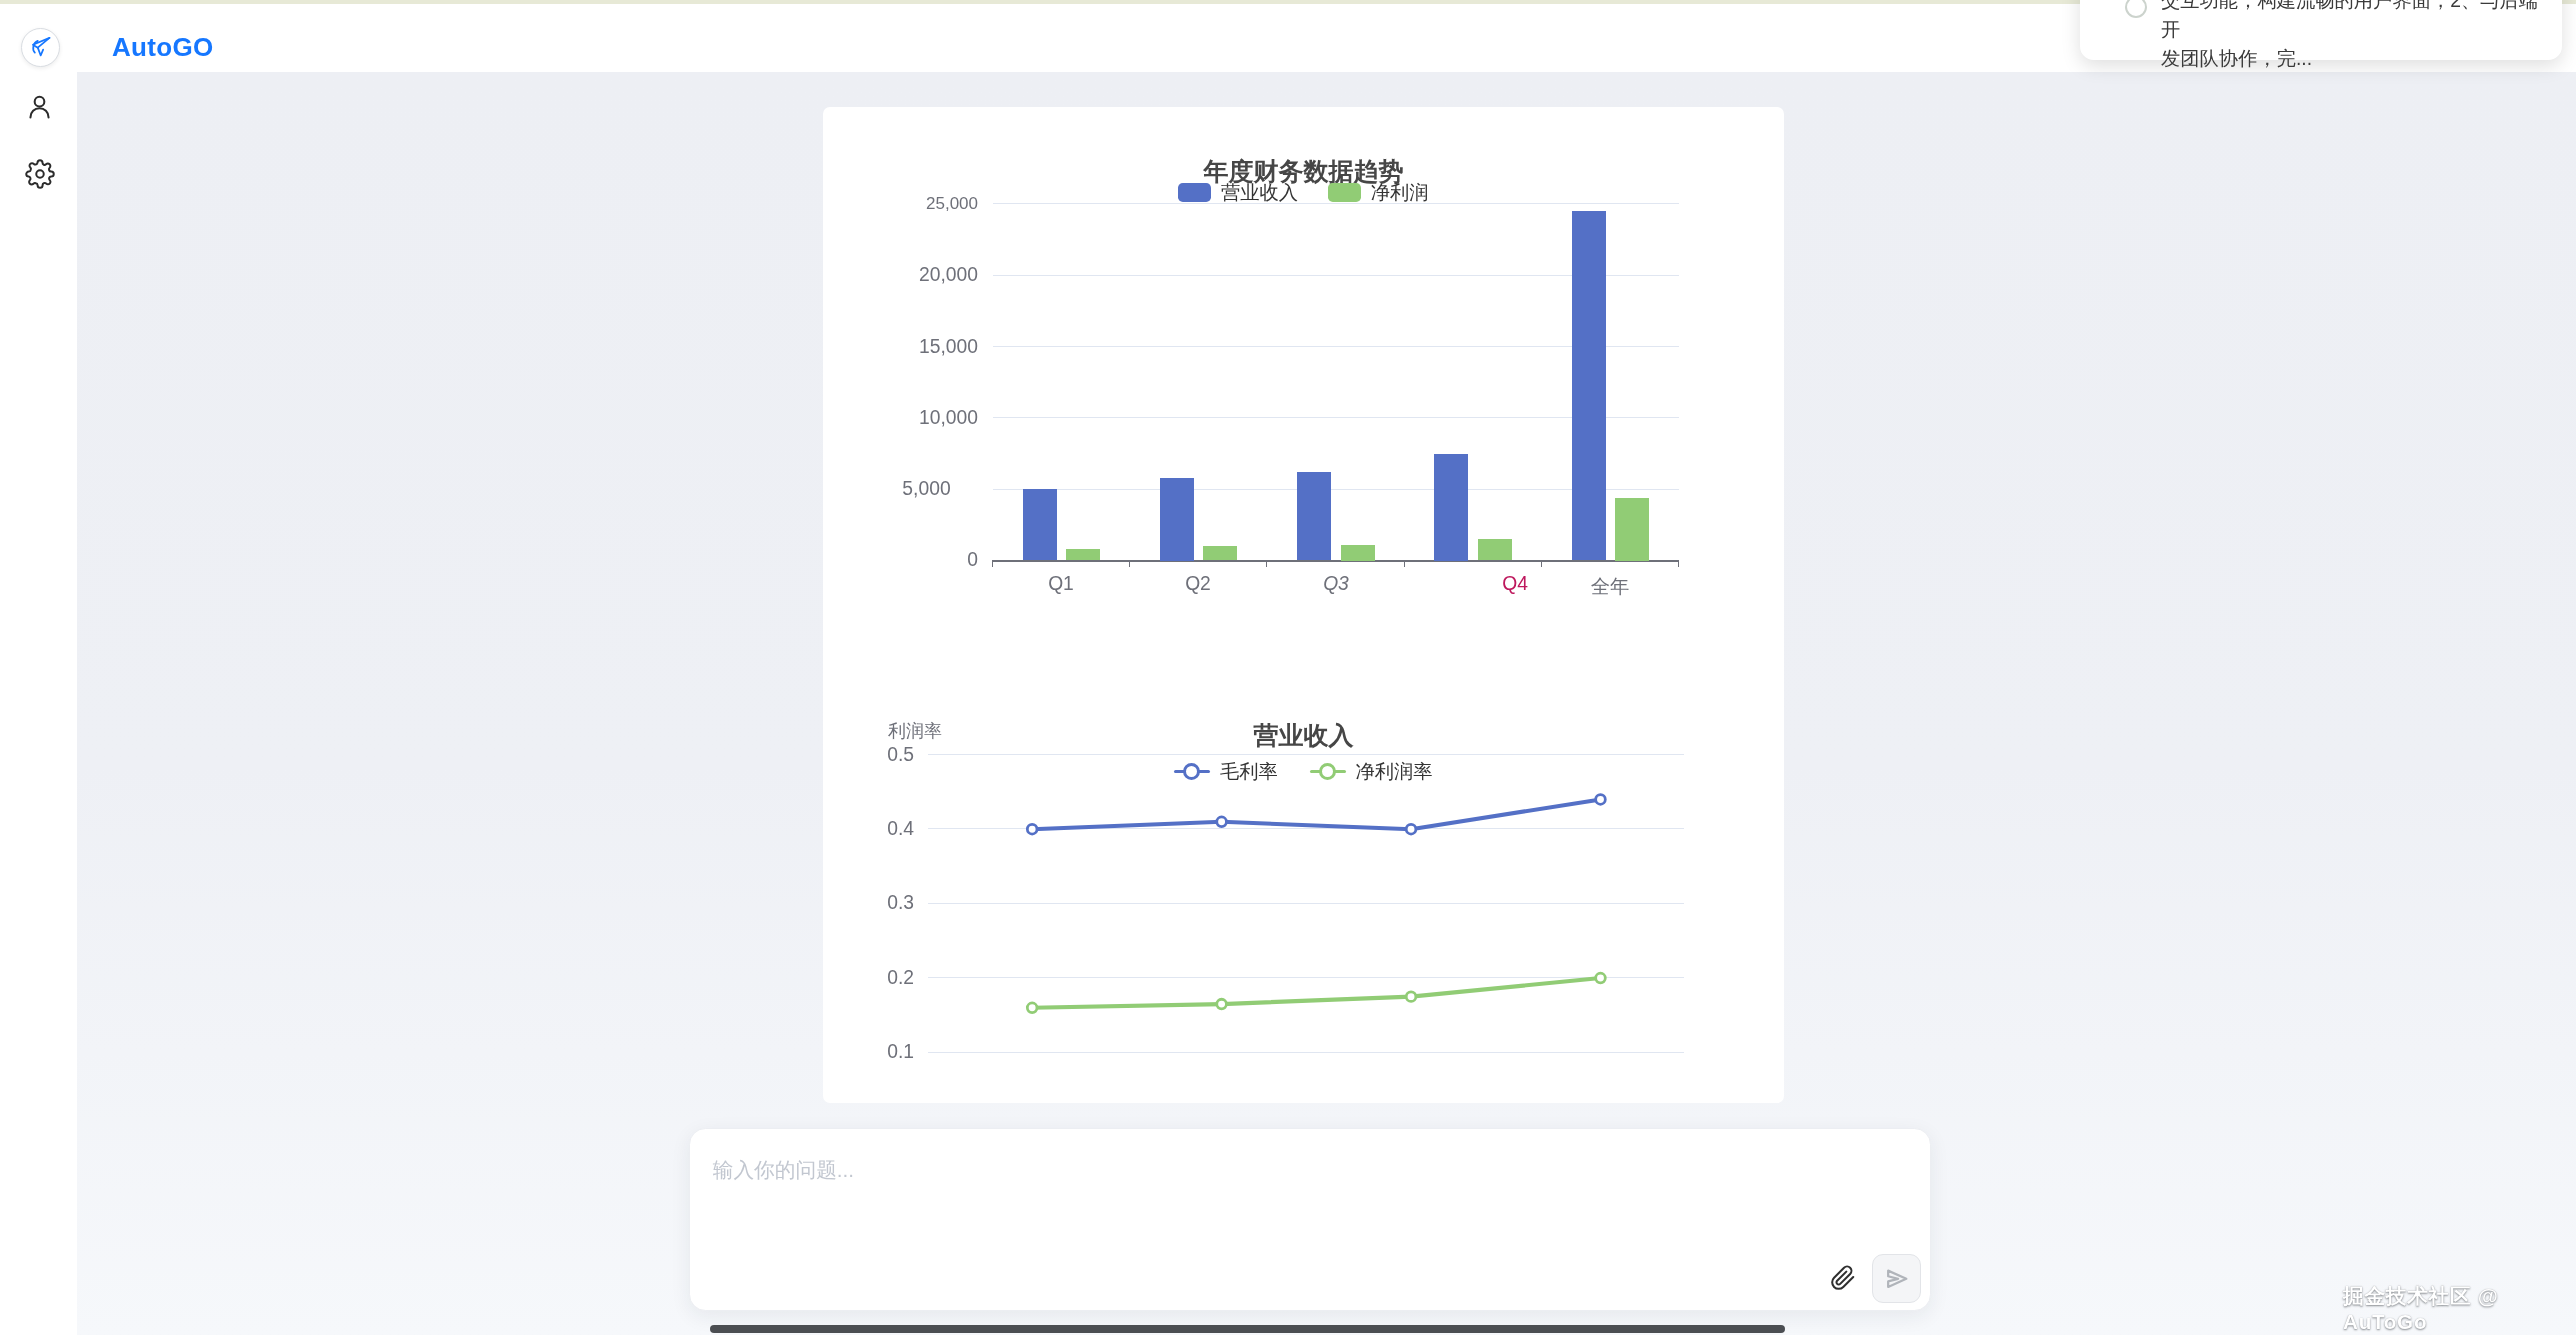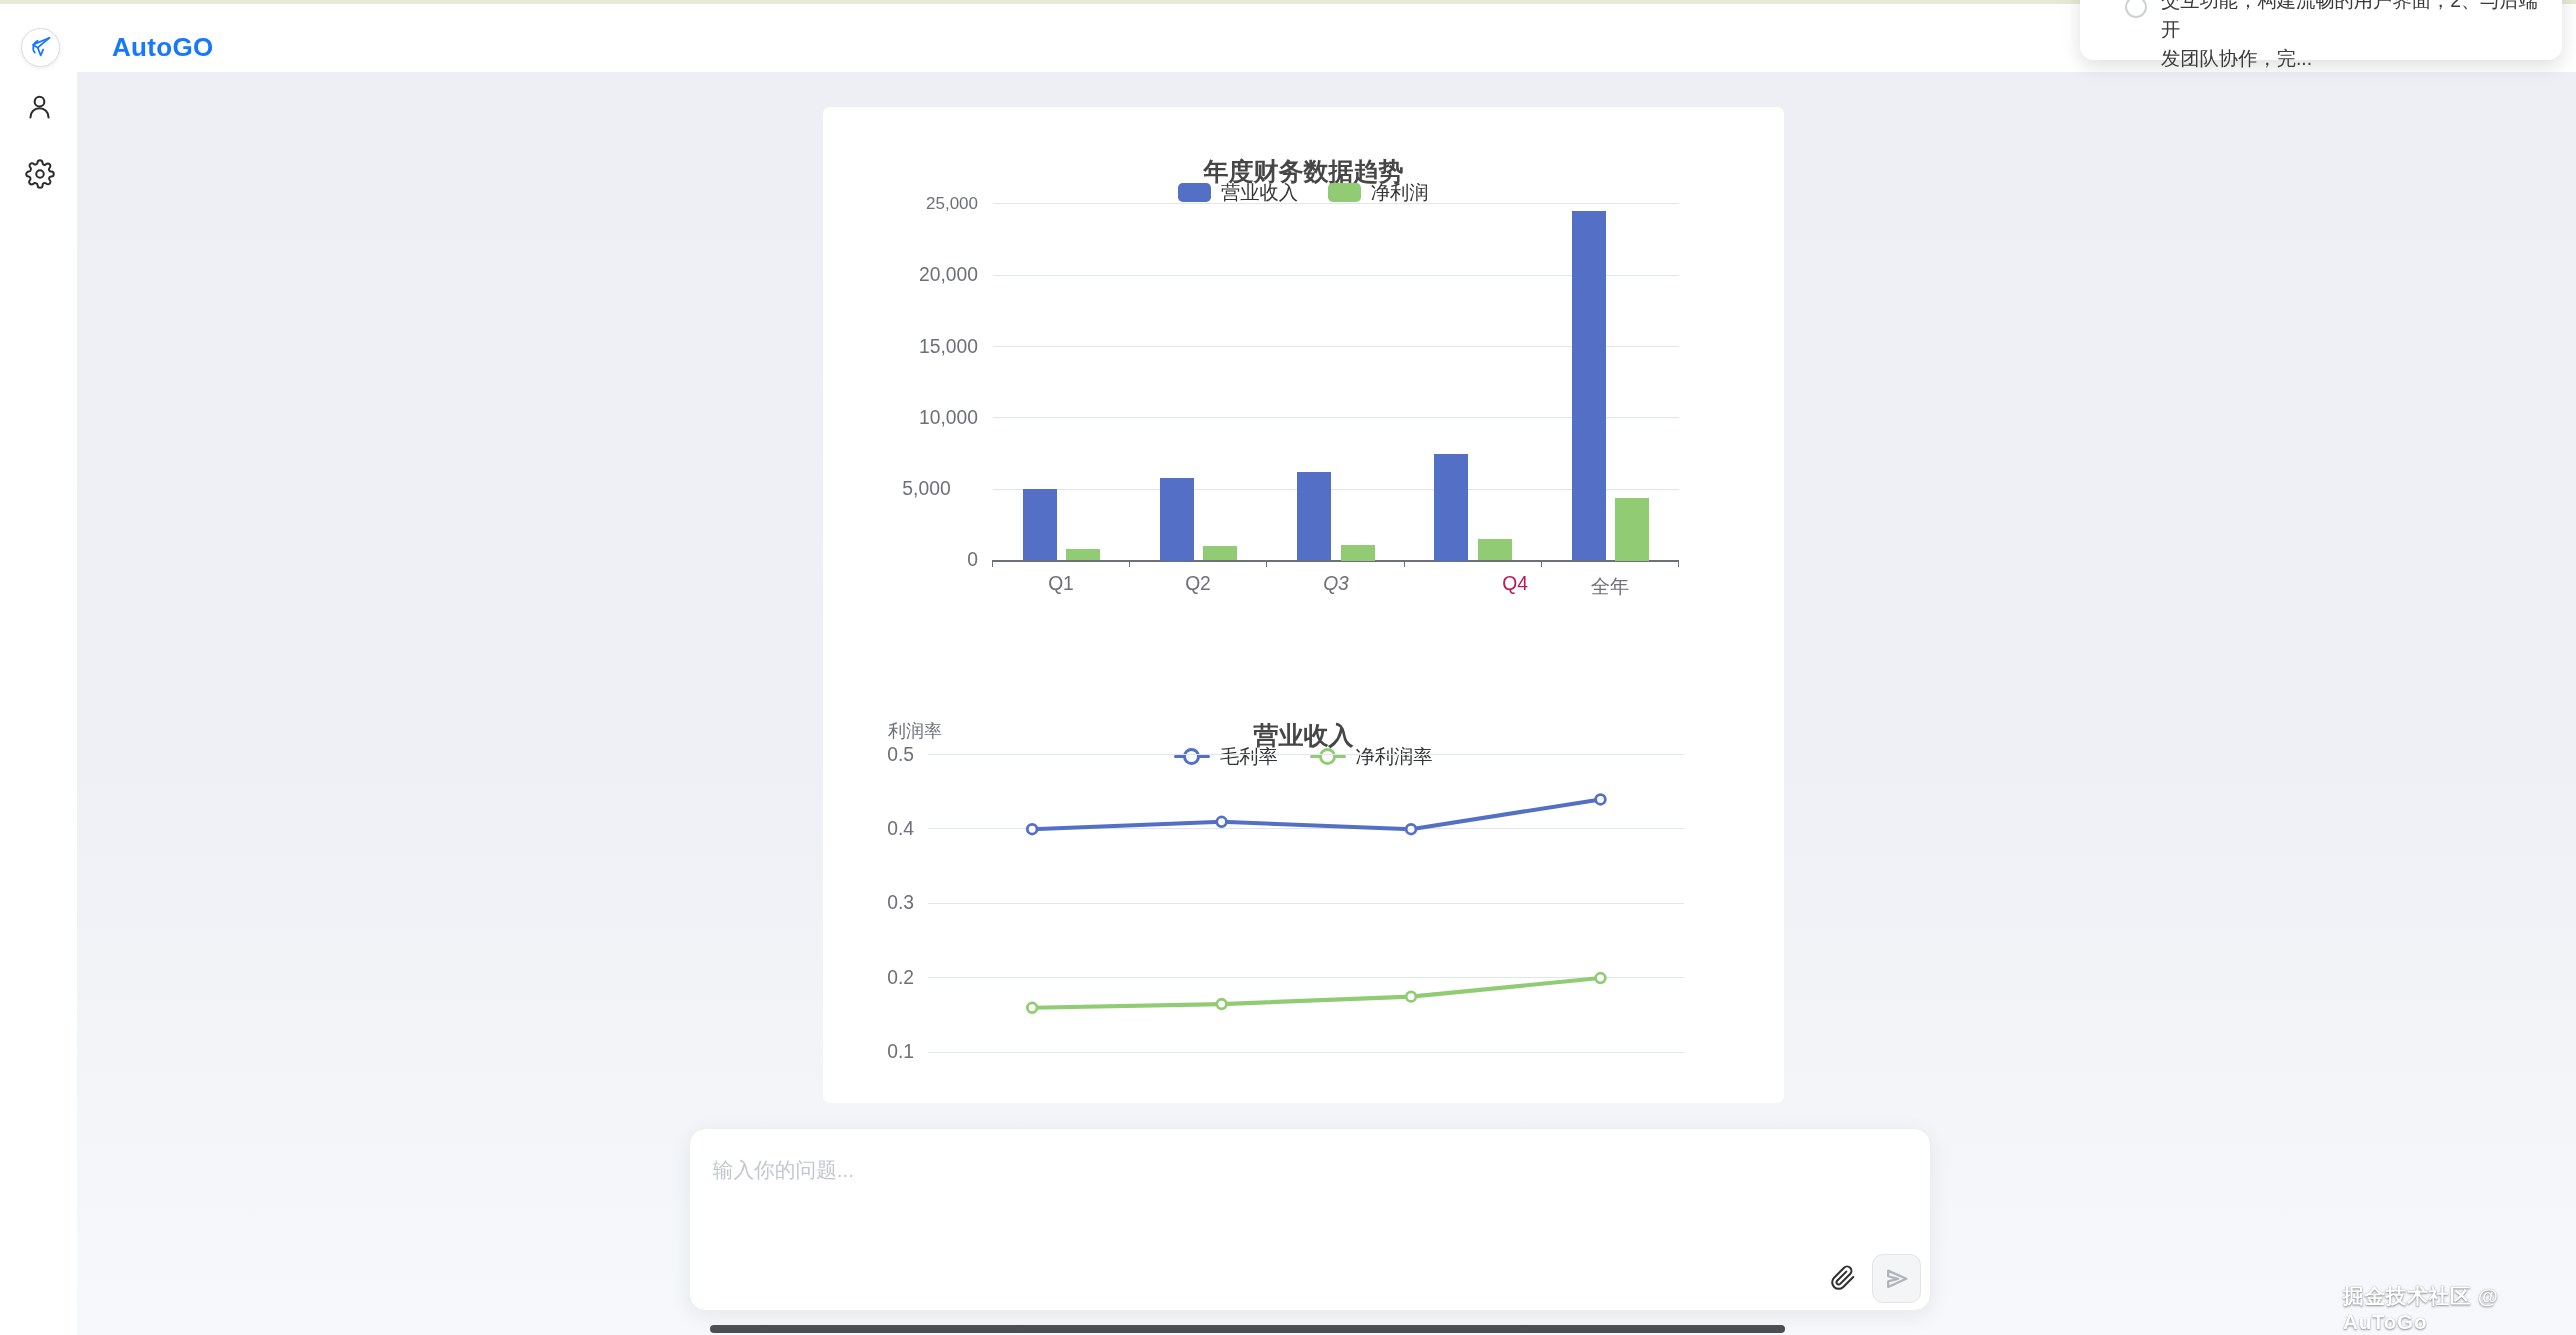--- a/index.html
+++ b/index.html
@@ -138,21 +138,21 @@
       <div style="position:absolute;left:595px;top:466px;width:110px;text-align:right;font-size:19.3px;color:#be185d;">Q4</div>
       <div style="position:absolute;left:611px;top:347px;width:34px;height:107px;background:#5470c6;"></div>
       <div style="position:absolute;left:655px;top:432px;width:34px;height:21.4px;background:#91cc75;"></div>
       <div style="position:absolute;left:732px;top:466px;width:110px;text-align:center;font-size:19.3px;color:#6e7079;">全年</div>
       <div style="position:absolute;left:749px;top:104px;width:34px;height:349px;background:#5470c6;"></div>
       <div style="position:absolute;left:792px;top:391px;width:34px;height:63px;background:#91cc75;"></div>
     </div>
 
   <div class="abs chart-title" style="top:597px;">营业收入</div>
   <div class="abs ylabel" style="left:65px;top:612px;">利润率</div>
-  <div class="abs legend-row" style="top:636px;gap:32px;">
+  <div class="abs legend-row" style="top:651px;gap:32px;">
     <div class="legend-item">
       <span class="line-swatch">
         <span class="stub" style="background:#5470c6;"></span>
           <span class="ring" style="border-color:#5470c6;"></span>
       </span>
       <span class="legend-label">毛利率</span>
     </div>
     <div class="legend-item">
       <span class="line-swatch">
         <span class="stub" style="background:#91cc75;"></span>

